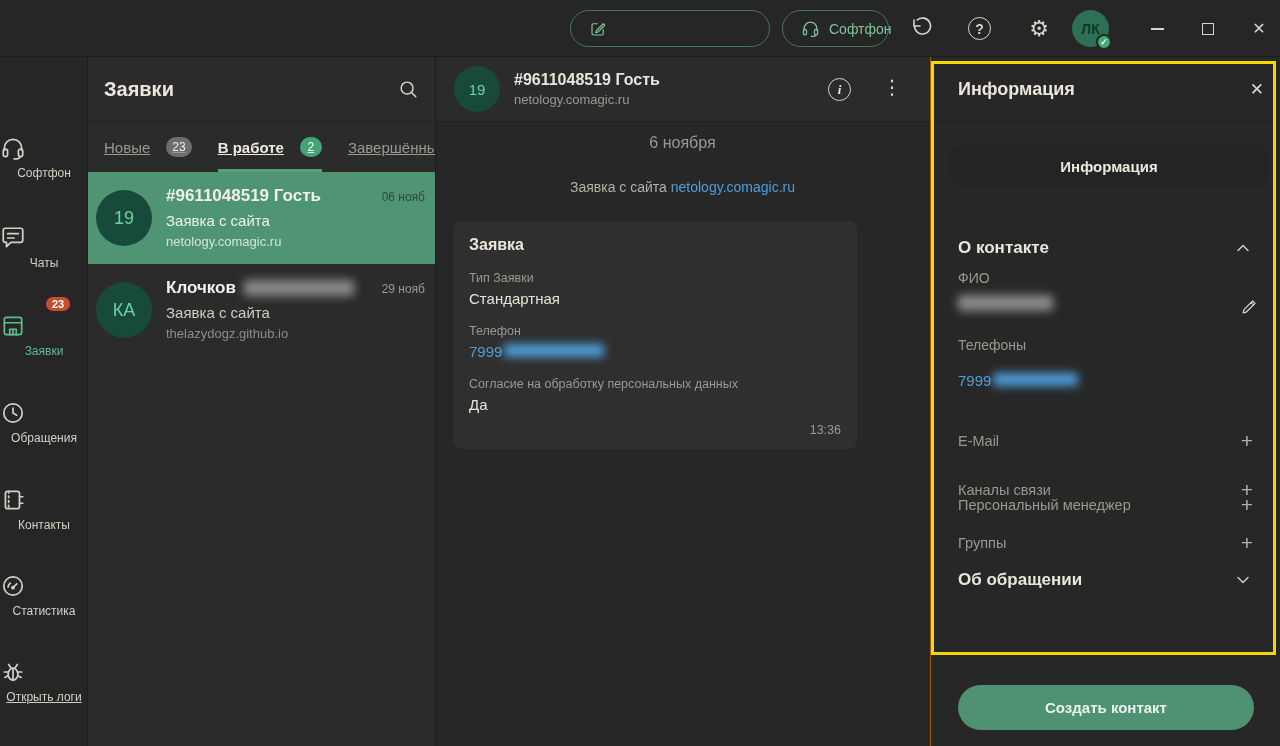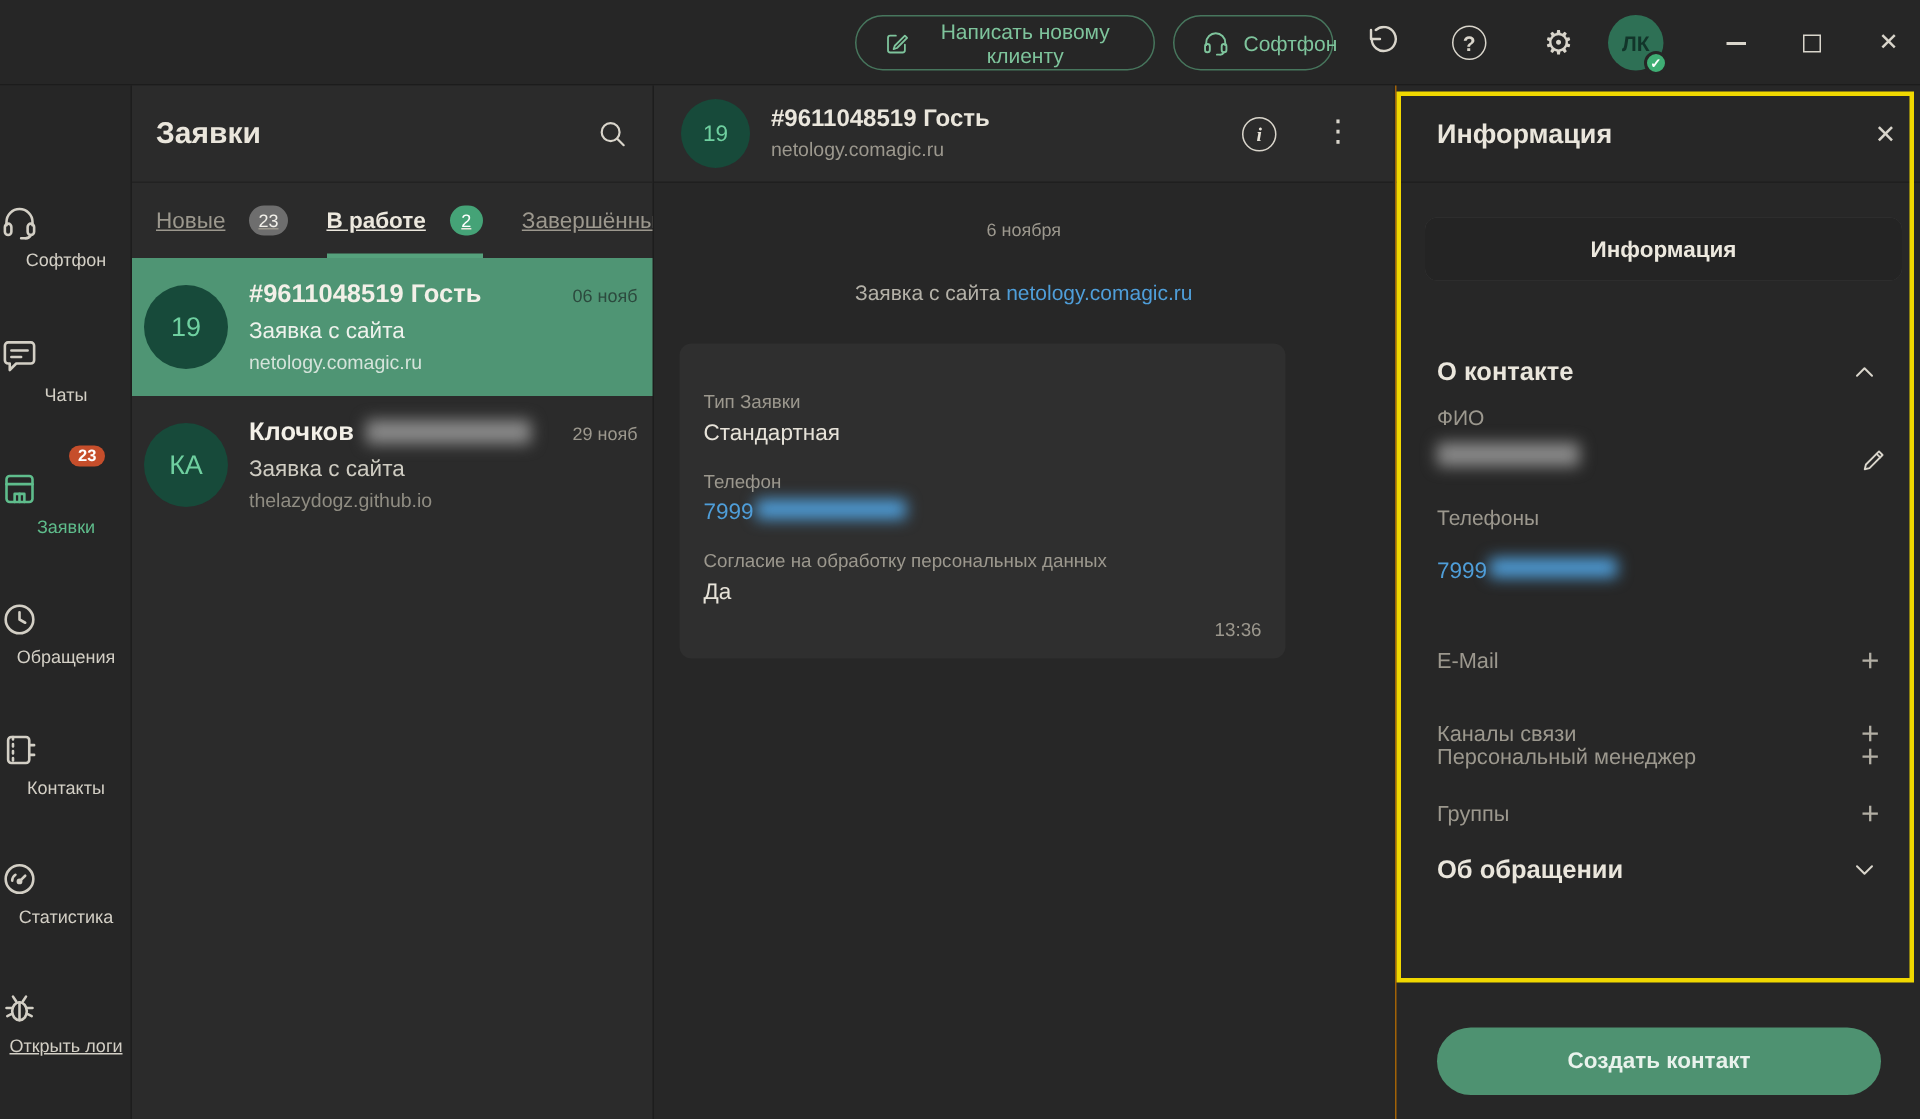--- a/index.html
+++ b/index.html
@@ -81,21 +81,21 @@
 
   
   #chat-col { position:absolute; left:436px; top:57px; width:493px; height:689px; background:#272727; }
   #chat-header { height:65px; border-bottom:1px solid #1f1f1f; background:#2b2b2b; display:flex; align-items:center; padding:0 18px; position:relative; }
   #chat-avatar { width:46px; height:46px; border-radius:50%; background:#174a3a; color:#6fd0a0; font-size:15px; display:flex; align-items:center; justify-content:center; }
   #chat-head-text { margin-left:14px; }
   #chat-title { font-size:16px; font-weight:bold; color:#eae6dc; }
   #chat-subtitle { font-size:13px; color:#9c988e; margin-top:3px; }
   #chat-info-btn { position:absolute; right:78px; top:21px; cursor:pointer; }
   #chat-menu-btn { position:absolute; right:26px; top:18px; font-size:20px; color:#d9d5cb; cursor:pointer; letter-spacing:1px; }
-  #date-sep { text-align:center; font-size:12px; color:#9c988e; margin-top:24px; }
+  #date-sep { text-align:center; font-size:16px; color:#9c988e; margin-top:12px; }
   #sys-msg { text-align:center; font-size:14px; color:#b4b1a8; margin-top:27px; }
   #sys-msg a { color:#4f9ed9; text-decoration:none; cursor:pointer; }
   #msg-card { margin:26px 0 0 17px; width:404px; background:#2f2f2f; border-radius:8px; padding:15px 16px 12px 16px; }
   #card-title { font-size:16px; font-weight:bold; color:#eae6dc; }
   .card-label { font-size:12.5px; color:#9c988e; margin-top:17px; }
   .card-value { font-size:15px; color:#e7e3d9; margin-top:5px; }
   .card-value.link { color:#4f9ed9; }
   #card-time { text-align:right; font-size:12.5px; color:#9c988e; margin-top:10px; }
 
   
@@ -128,21 +128,20 @@
 <body>
 
 <div id="topbar">
   <button class="pill-btn" style="left:570px; width:200px;">
     <span class="icon" style="width:18px;height:18px;">
       <svg viewBox="0 0 24 24" width="18" height="18">
           <path d="M19 13v5a2 2 0 0 1-2 2H6a2 2 0 0 1-2-2V7a2 2 0 0 1 2-2h5"></path>
           <path d="M10 14l9-9 2 2-9 9-3 1z"></path>
         </svg>
     </span>
-    <span>Написать новому клиенту</span>
   </button>
   <button class="pill-btn" style="left:782px; width:107px;">
     <span class="icon" style="width:19px;height:19px;">
       <svg viewBox="0 0 24 24" width="19" height="19">
           <path d="M4 14v-2a8 8 0 0 1 16 0v2"></path>
           <rect x="3" y="13" width="4" height="7" rx="2"></rect>
           <rect x="17" y="13" width="4" height="7" rx="2"></rect>
           <path d="M19 20a4 4 0 0 1-4 2h-2"></path>
         </svg>
     </span>
@@ -321,20 +320,21 @@
   </div>
 
   <div id="date-sep">6 ноября</div>
 
   <div id="sys-msg">
     <span>Заявка с сайта</span>
     <a>netology.comagic.ru</a>
   </div>
 
   <div id="msg-card">
+    <div id="card-title">Заявка</div>
 
     <div class="card-label">Тип Заявки</div>
     <div class="card-value">Стандартная</div>
 
     <div class="card-label">Телефон</div>
     <div class="card-value link">
       <span>7999</span><span class="blur-box blur-blue" style="width:100px;height:13px;margin-left:2px;"></span>
     </div>
 
     <div class="card-label">Согласие на обработку персональных данных</div>

